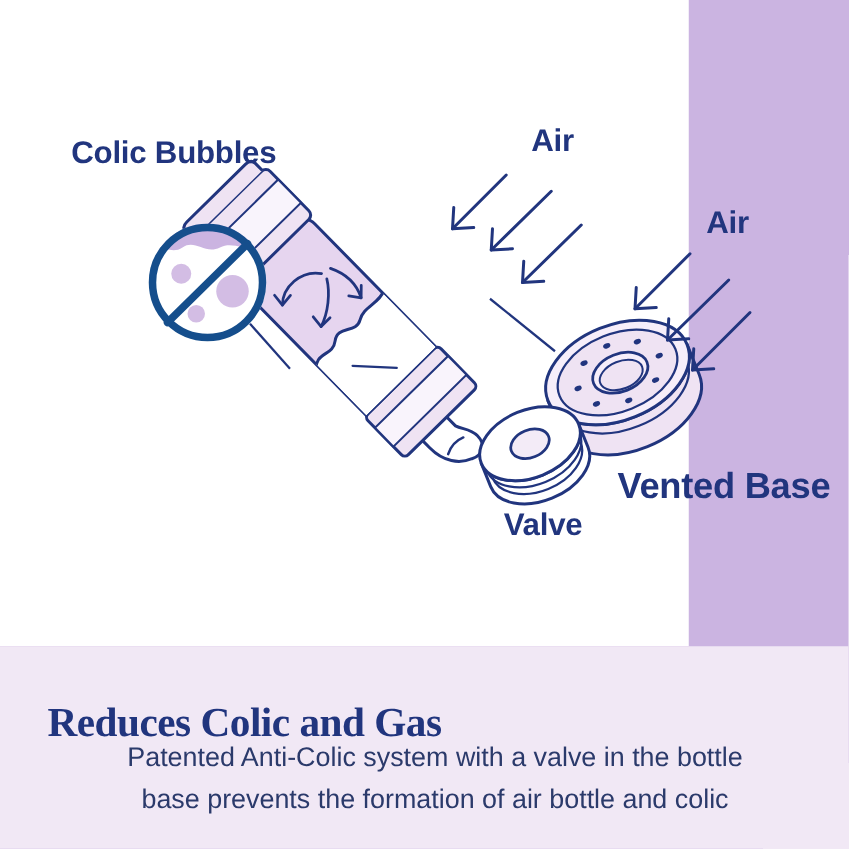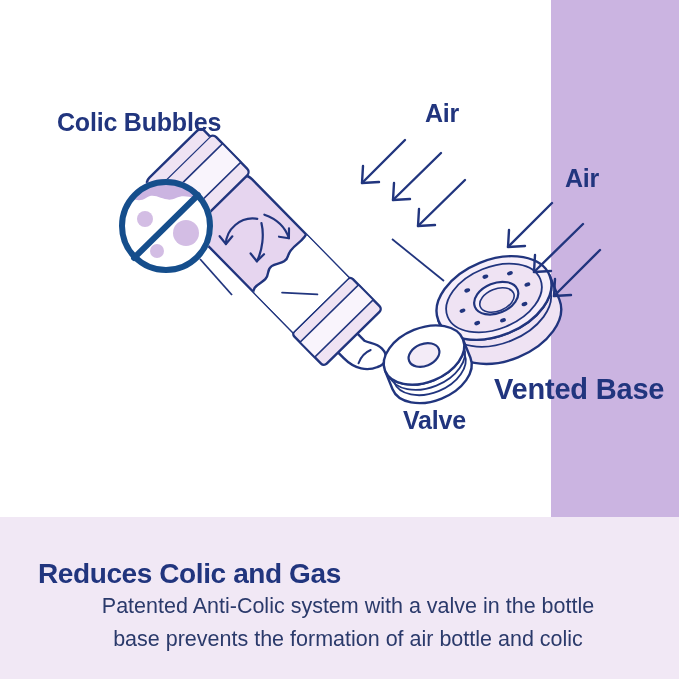--- a/index.html
+++ b/index.html
@@ -71,25 +71,25 @@
   #label-valve {
     left: 358px;
     top: 406px;
     font-size: 25px;
     margin-left: 45px;
   }
   #caption-heading {
     position: absolute;
     left: 38px;
     top: 539px;
-    font-size: 28px;
+    font-size: 33px;
     font-weight: bold;
     color: #21357e;
     letter-spacing: -0.4px;
-    font-family: Liberation Sans, sans-serif;
+    font-family: Liberation Serif, serif;
     white-space: nowrap;
   }
   #caption-body {
     position: absolute;
     left: 38px;
     top: 590px;
     width: 620px;
     font-size: 21.5px;
     line-height: 33px;
     color: #2b3a6b;

